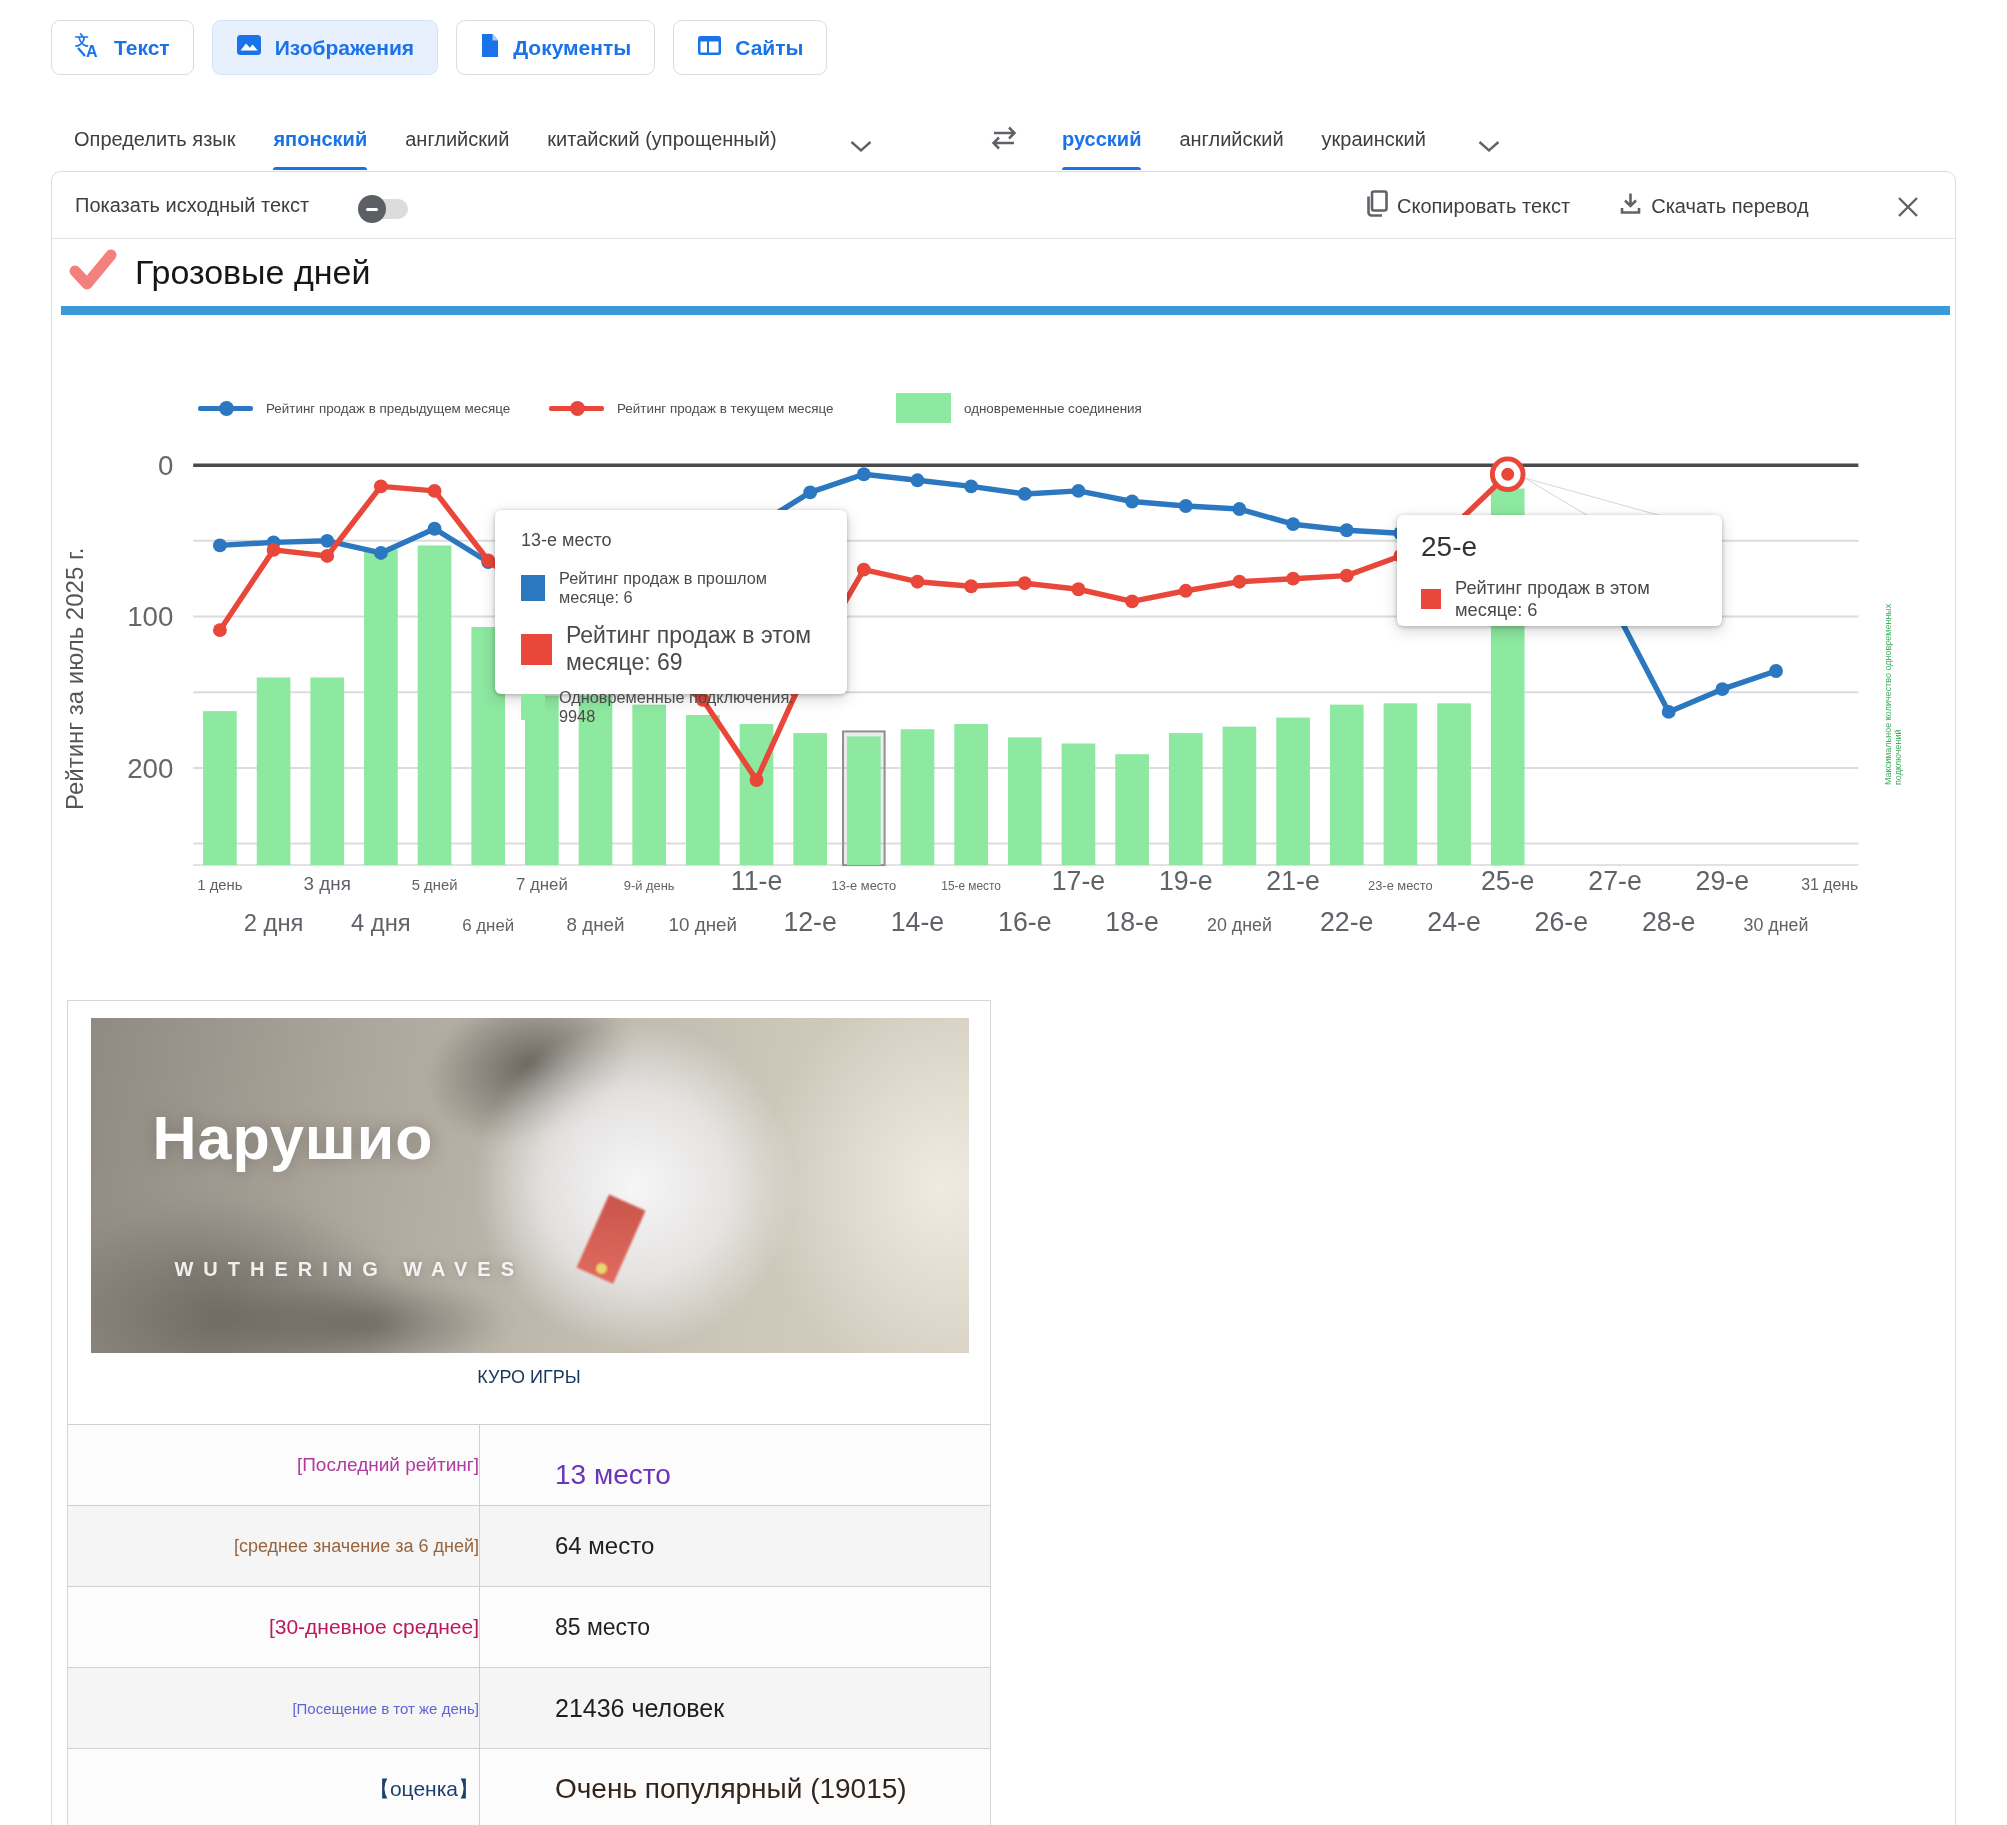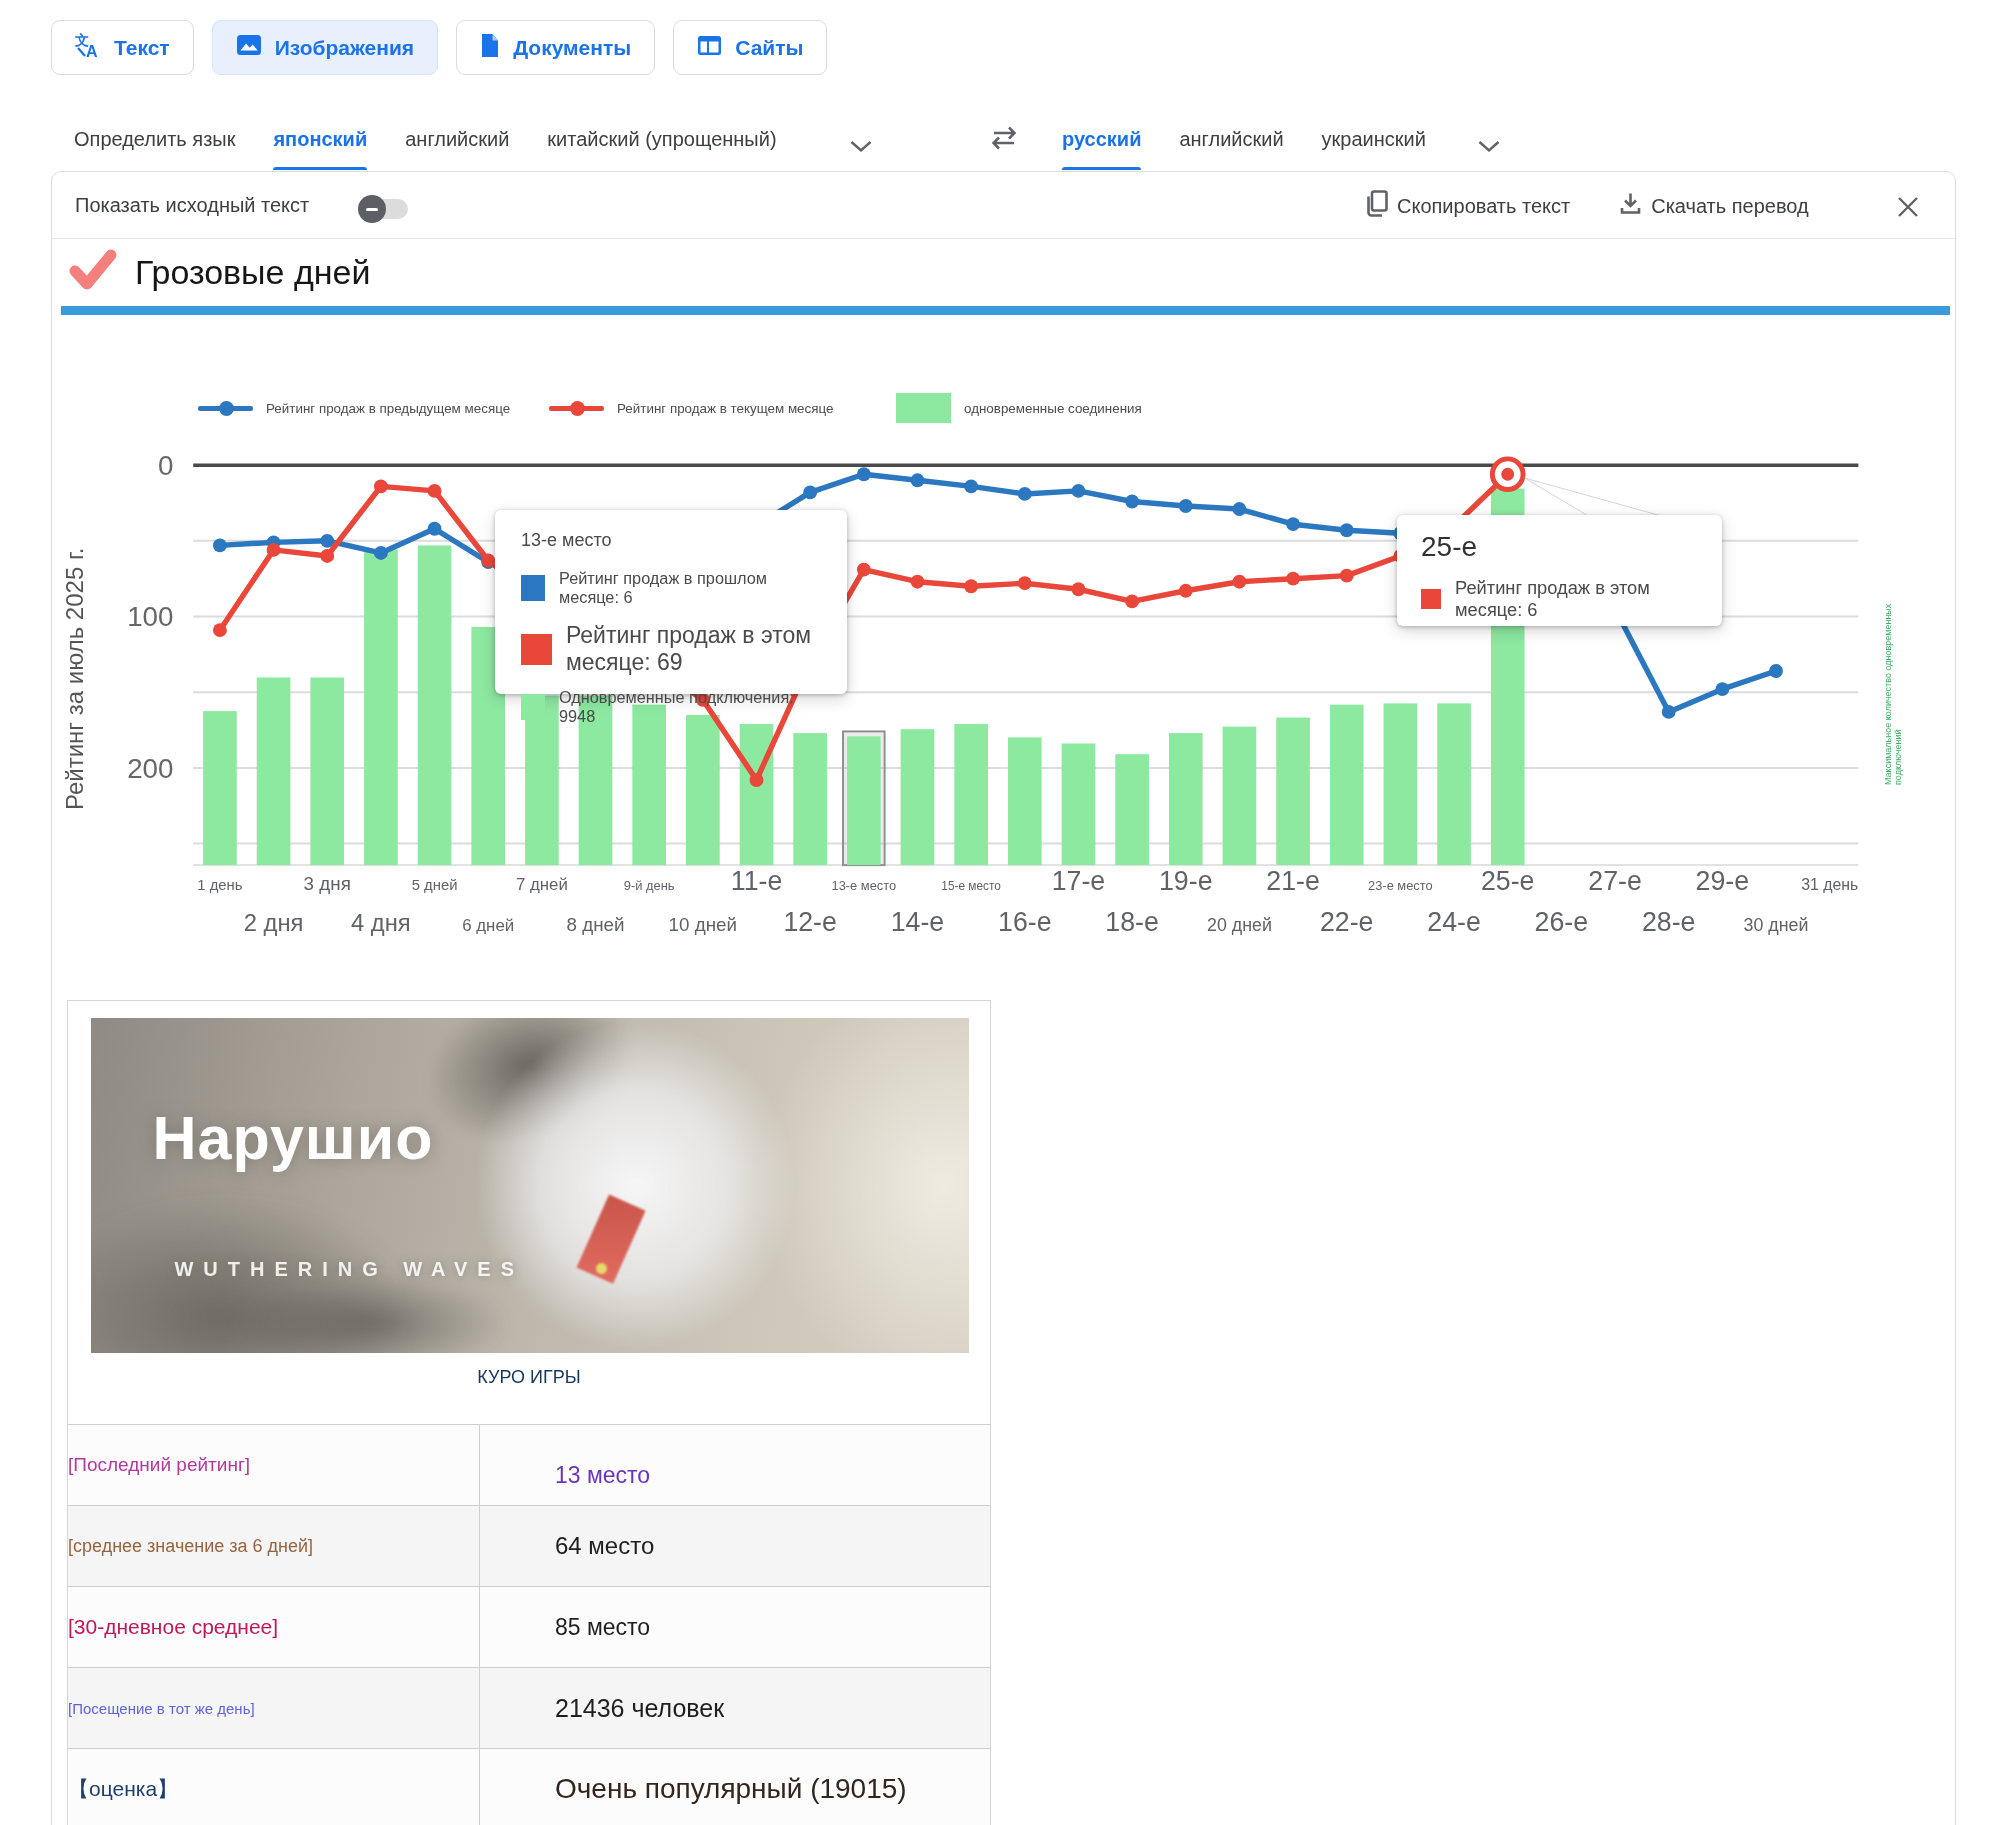--- a/index.html
+++ b/index.html
@@ -81,21 +81,21 @@
     background:radial-gradient(ellipse at center, rgba(50,48,44,.45) 0%, rgba(50,48,44,0) 70%); }
   .art-spark { left:57.5%; top:73%; width:11px; height:11px; border-radius:50%; background:#e7d96b; filter:blur(1px); }
   .banner-title { position:absolute; left:7%; top:85px; font-size:61px; font-weight:bold; color:#fff;
     letter-spacing:1px; text-shadow:0 0 16px rgba(110,106,98,.65); }
   .banner-sub { position:absolute; left:9.5%; top:240px; font-size:20px; font-weight:bold;
     color:rgba(255,255,255,.88); letter-spacing:10px; text-shadow:0 0 8px rgba(110,106,98,.6); }
   .publisher { position:absolute; left:0; top:366px; width:100%; text-align:center; font-size:18px; color:#17365d; }
   .info-table { position:absolute; left:0; top:423px; width:922px; border-top:1px solid #cfcfcf; background:#fff; }
   .it-row { display:flex; height:81px; border-bottom:1px solid #cfcfcf; background:#fcfcfc; }
   .it-row:nth-child(even) { background:#f5f5f5; }
-  .it-label { width:412px; border-right:1px solid #cfcfcf; display:flex; align-items:center; justify-content:flex-start; text-align:center; }
+  .it-label { width:412px; border-right:1px solid #cfcfcf; display:flex; align-items:center; justify-content:flex-end; text-align:center; }
   .it-value { flex:1; display:flex; align-items:center; padding-left:75px; }
 </style>
 </head>
 <body>
 
 <div id="page">
 
   <div class="tabs">
     <div class="tab">
       <span>
@@ -400,21 +400,21 @@
       <div class="banner-title">Нарушио</div>
       <div class="banner-sub">WUTHERING WAVES</div>
     </div>
     <div class="publisher">КУРО ИГРЫ</div>
     <div class="info-table" id="info-table">
         <div class="it-row">
           <div class="it-label">
             <span style="color: rgb(176, 58, 158); font-size: 19px;">[Последний рейтинг]</span>
           </div>
           <div class="it-value">
-            <span style="color: rgb(106, 53, 185); font-size: 23px; margin-top: 20px;">13 место</span>
+            <span style="color: rgb(106, 53, 185); font-size: 28px; margin-top: 20px;">13 место</span>
           </div>
         </div>
         <div class="it-row">
           <div class="it-label">
             <span style="color: rgb(150, 101, 63); font-size: 18px;">[среднее значение за 6 дней]</span>
           </div>
           <div class="it-value">
             <span style="color: rgb(31, 31, 31); font-size: 24px;">64 место</span>
           </div>
         </div>

